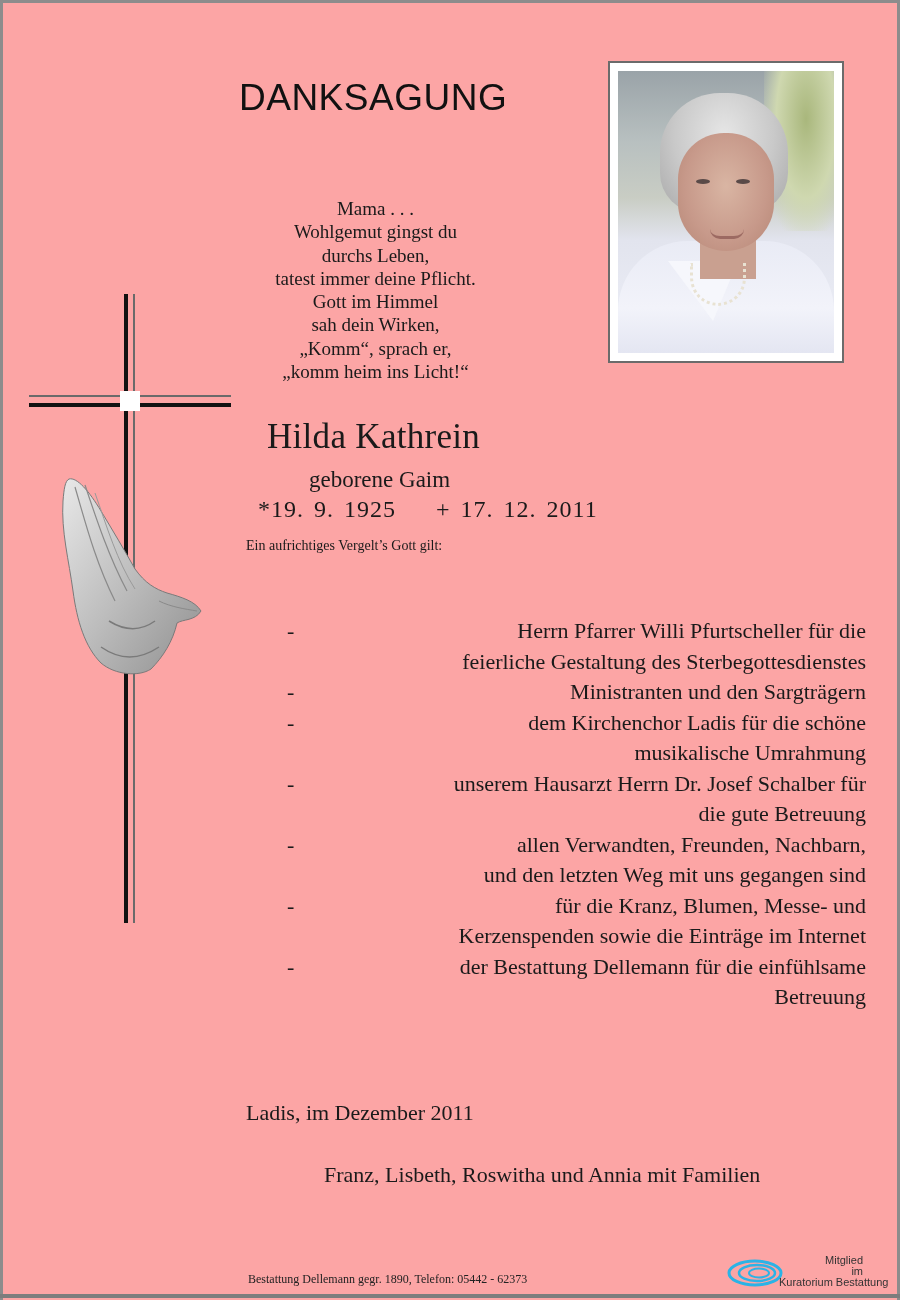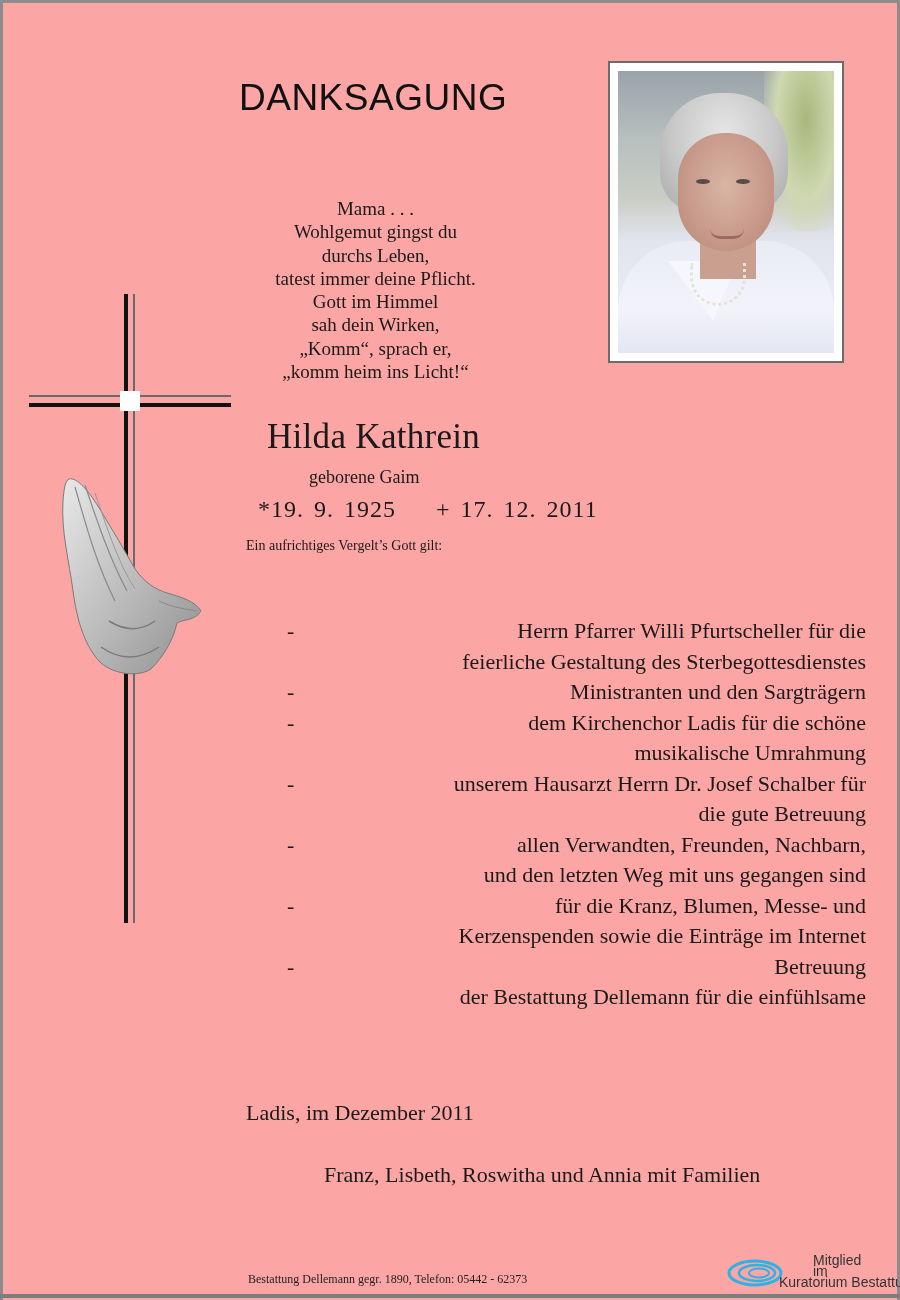--- a/index.html
+++ b/index.html
@@ -37,36 +37,36 @@
 
   .cross-v1 { position:absolute; left:121px; top:291px; width:4px; height:629px; background:#111; }
   .cross-v2 { position:absolute; left:130px; top:291px; width:2px; height:629px; background:#6a6a6a; }
   .cross-h1 { position:absolute; left:26px; top:392px; width:202px; height:2px; background:#6a6a6a; }
   .cross-h2 { position:absolute; left:26px; top:400px; width:202px; height:4px; background:#111; }
   .cross-gap-h { position:absolute; left:117px; top:388px; width:20px; height:20px; background:#fff; }
 
   .hands { position:absolute; left:52px; top:468px; width:150px; height:210px; }
 
   .name { position:absolute; left:245px; top:414px; font-size:35px; letter-spacing:0.3px;margin-left:19px; }
-  .maiden { position:absolute; left:306px; top:464px; font-size:18px;text-align:center; }
+  .maiden { position:absolute; left:306px; top:464px; font-size:23px;text-align:center; }
   .dates { position:absolute; left:255px; top:493px; font-size:24px; letter-spacing:1px; word-spacing:3px; }
 
   .intro { position:absolute; left:243px; top:535px; font-size:14px; }
 
   .list { position:absolute; left:243px; top:613px; width:640px; font-size:22px; line-height:30.5px; }
   .list-item { display:flex; }
   .dash { width:120px; padding-left:41px; box-sizing:border-box; flex:none; }
   .item-text { width:500px;text-align:right; }
 
   .place-date { position:absolute; left:243px; top:1097px; font-size:22px; }
   .signature { position:absolute; left:321px; top:1159px; font-size:22px; }
 
   .footer-text { position:absolute; left:245px; top:1269px; font-size:12px; color:#222; }
   .logo { position:absolute; left:724px; top:1250px; width:140px; height:40px; }
-  .logo-text { position:absolute; left:86px; top:2px; font-size:14px; line-height:11px; color:#333; width:50px; }
+  .logo-text { position:absolute; left:86px; top:2px; font-size:11px; line-height:11px; color:#333; text-align:right; width:50px; }
 </style>
 </head>
 <body>
 
 <div class="page">
 
   <div class="title sans">DANKSAGUNG</div>
 
   <div class="poem serif">
     <div>Mama . . .</div>
@@ -165,22 +165,22 @@
     <div class="list-item">
       <div class="dash">-</div>
       <div class="item-text">
         <div>für die Kranz, Blumen, Messe- und</div>
         <div>Kerzenspenden sowie die Einträge im Internet</div>
       </div>
     </div>
     <div class="list-item">
       <div class="dash">-</div>
       <div class="item-text">
+        <div>der Bestattung Dellemann für die einfühlsame</div>
         <div>Betreuung</div>
-        <div>der Bestattung Dellemann für die einfühlsame</div>
       </div>
     </div>
   </div>
 
   <div class="place-date serif">Ladis, im Dezember 2011</div>
   <div class="signature serif">Franz, Lisbeth, Roswitha und Annia mit Familien</div>
 
   <div class="footer-text serif">Bestattung Dellemann gegr. 1890, Telefon: 05442 - 62373</div>
 
   <div class="logo">

